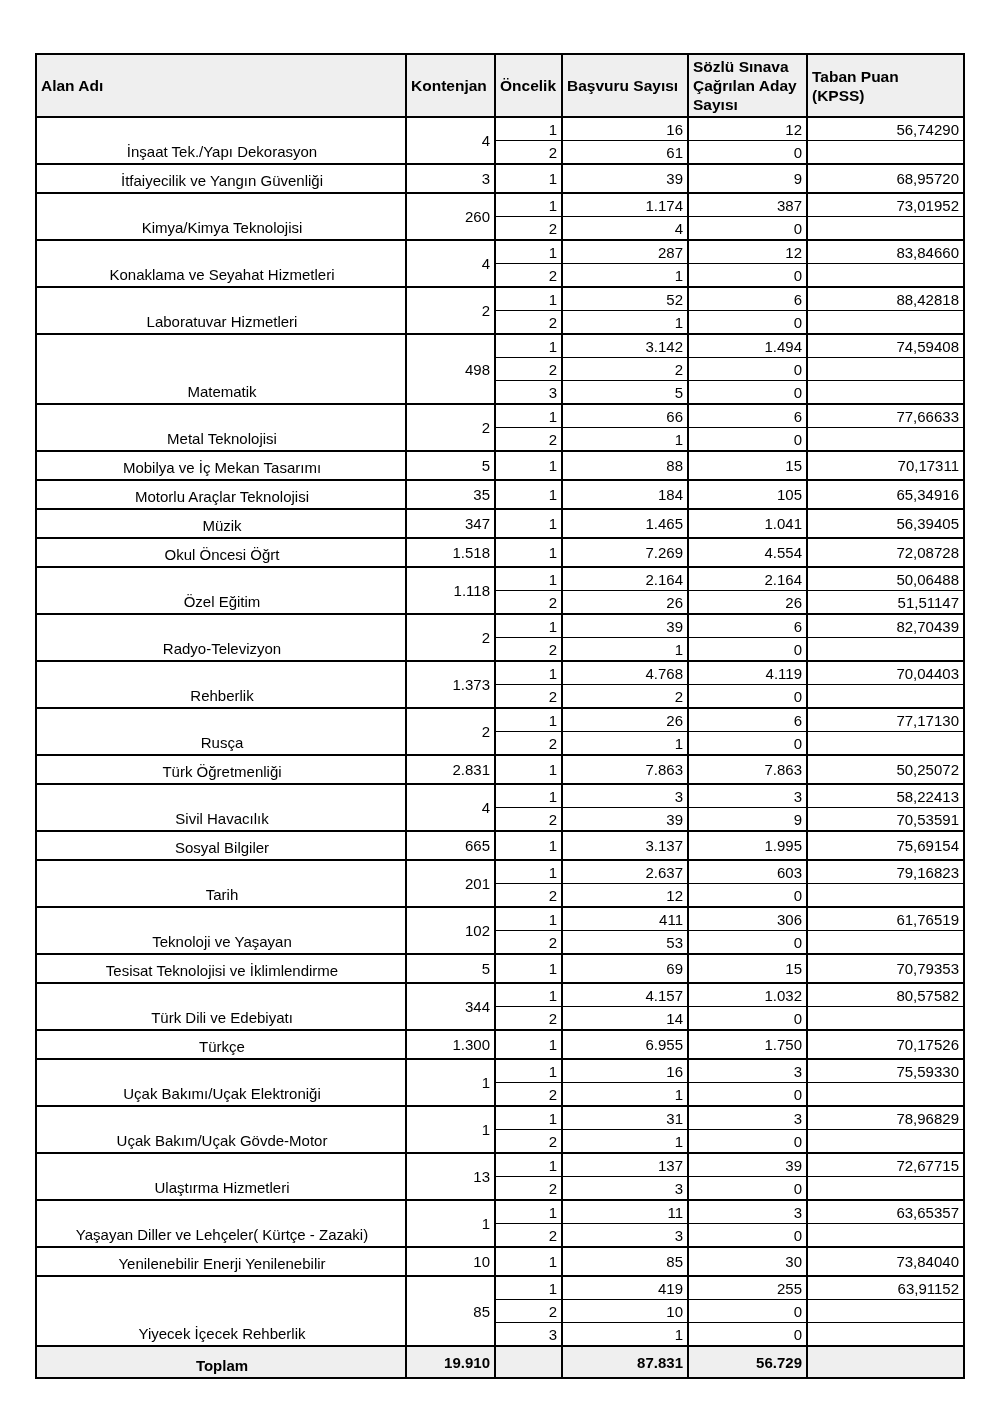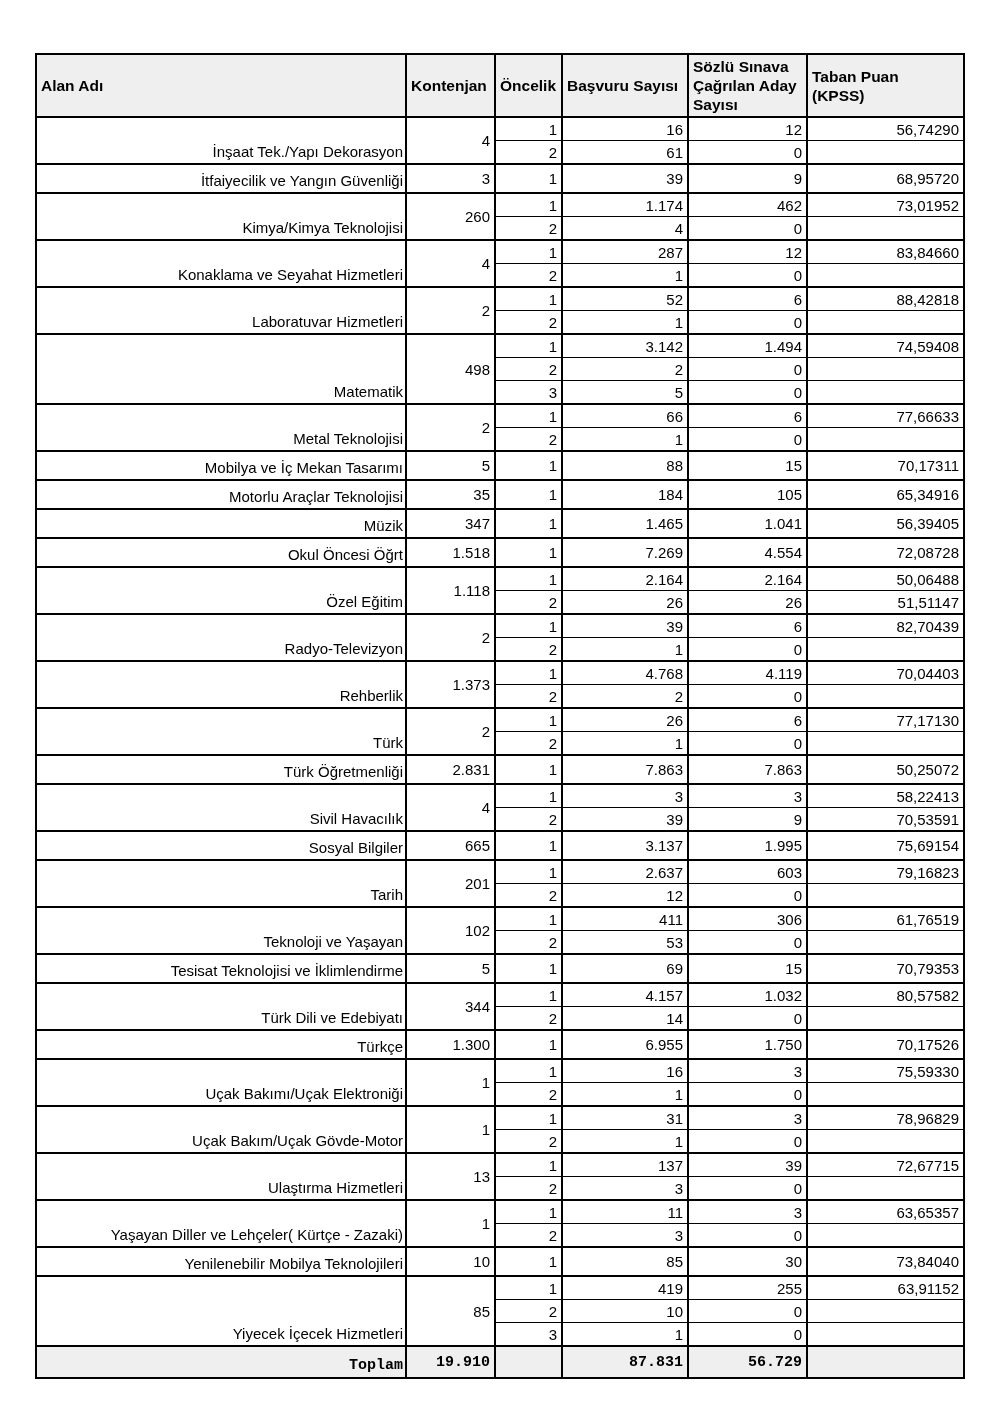--- a/index.html
+++ b/index.html
@@ -41,33 +41,32 @@
     border-left:2px solid var(--border);
     vertical-align:middle;
     padding:0 4px;
     height:22px;
     overflow:hidden;
     white-space:nowrap;
   }
   tr.group-start > td{border-top:2px solid var(--border);}
   tr.group-cont  > td{border-top:1px solid var(--border);}
   td.cell-alan{
-    text-align:right;
+    text-align:center;
     vertical-align:bottom;
     padding:2px 2px 3px 4px;
     white-space:normal;
   }
   td.cell-kontenjan{text-align:right;vertical-align:middle;}
   td.cell-num{text-align:right;vertical-align:middle;}
   tr.total-row > td{
     background:var(--header-bg);
     font-weight:700;
     border-top:2px solid var(--border);
     height:25px;
-    font-family:Liberation Mono, monospace;
   }
 </style>
 </head>
 <body>
 
 <div class="sheet">
   <table class="alan-table">
     <colgroup>
       <col style="width:370px">
       <col style="width:89px">
@@ -110,21 +109,21 @@
           <td class="cell-num">1</td>
           <td class="cell-num">39</td>
           <td class="cell-num">9</td>
           <td class="cell-num">68,95720</td>
         </tr>
         <tr class="group-start">
           <td class="cell-alan" rowspan="2">Kimya/Kimya Teknolojisi</td>
           <td class="cell-kontenjan" rowspan="2">260</td>
           <td class="cell-num">1</td>
           <td class="cell-num">1.174</td>
-          <td class="cell-num">462</td>
+          <td class="cell-num">387</td>
           <td class="cell-num">73,01952</td>
         </tr>
         <tr class="group-cont">
           <td class="cell-num">2</td>
           <td class="cell-num">4</td>
           <td class="cell-num">0</td>
           <td class="cell-num"></td>
         </tr>
         <tr class="group-start">
           <td class="cell-alan" rowspan="2">Konaklama ve Seyahat Hizmetleri</td>
@@ -256,21 +255,21 @@
           <td class="cell-num">4.119</td>
           <td class="cell-num">70,04403</td>
         </tr>
         <tr class="group-cont">
           <td class="cell-num">2</td>
           <td class="cell-num">2</td>
           <td class="cell-num">0</td>
           <td class="cell-num"></td>
         </tr>
         <tr class="group-start">
-          <td class="cell-alan" rowspan="2">Türk</td>
+          <td class="cell-alan" rowspan="2">Rusça</td>
           <td class="cell-kontenjan" rowspan="2">2</td>
           <td class="cell-num">1</td>
           <td class="cell-num">26</td>
           <td class="cell-num">6</td>
           <td class="cell-num">77,17130</td>
         </tr>
         <tr class="group-cont">
           <td class="cell-num">2</td>
           <td class="cell-num">1</td>
           <td class="cell-num">0</td>
@@ -414,29 +413,29 @@
           <td class="cell-num">3</td>
           <td class="cell-num">63,65357</td>
         </tr>
         <tr class="group-cont">
           <td class="cell-num">2</td>
           <td class="cell-num">3</td>
           <td class="cell-num">0</td>
           <td class="cell-num"></td>
         </tr>
         <tr class="group-start">
-          <td class="cell-alan">Yenilenebilir Mobilya Teknolojileri</td>
+          <td class="cell-alan">Yenilenebilir Enerji Yenilenebilir</td>
           <td class="cell-kontenjan">10</td>
           <td class="cell-num">1</td>
           <td class="cell-num">85</td>
           <td class="cell-num">30</td>
           <td class="cell-num">73,84040</td>
         </tr>
         <tr class="group-start">
-          <td class="cell-alan" rowspan="3">Yiyecek İçecek  Hizmetleri</td>
+          <td class="cell-alan" rowspan="3">Yiyecek İçecek  Rehberlik</td>
           <td class="cell-kontenjan" rowspan="3">85</td>
           <td class="cell-num">1</td>
           <td class="cell-num">419</td>
           <td class="cell-num">255</td>
           <td class="cell-num">63,91152</td>
         </tr>
         <tr class="group-cont">
           <td class="cell-num">2</td>
           <td class="cell-num">10</td>
           <td class="cell-num">0</td>

